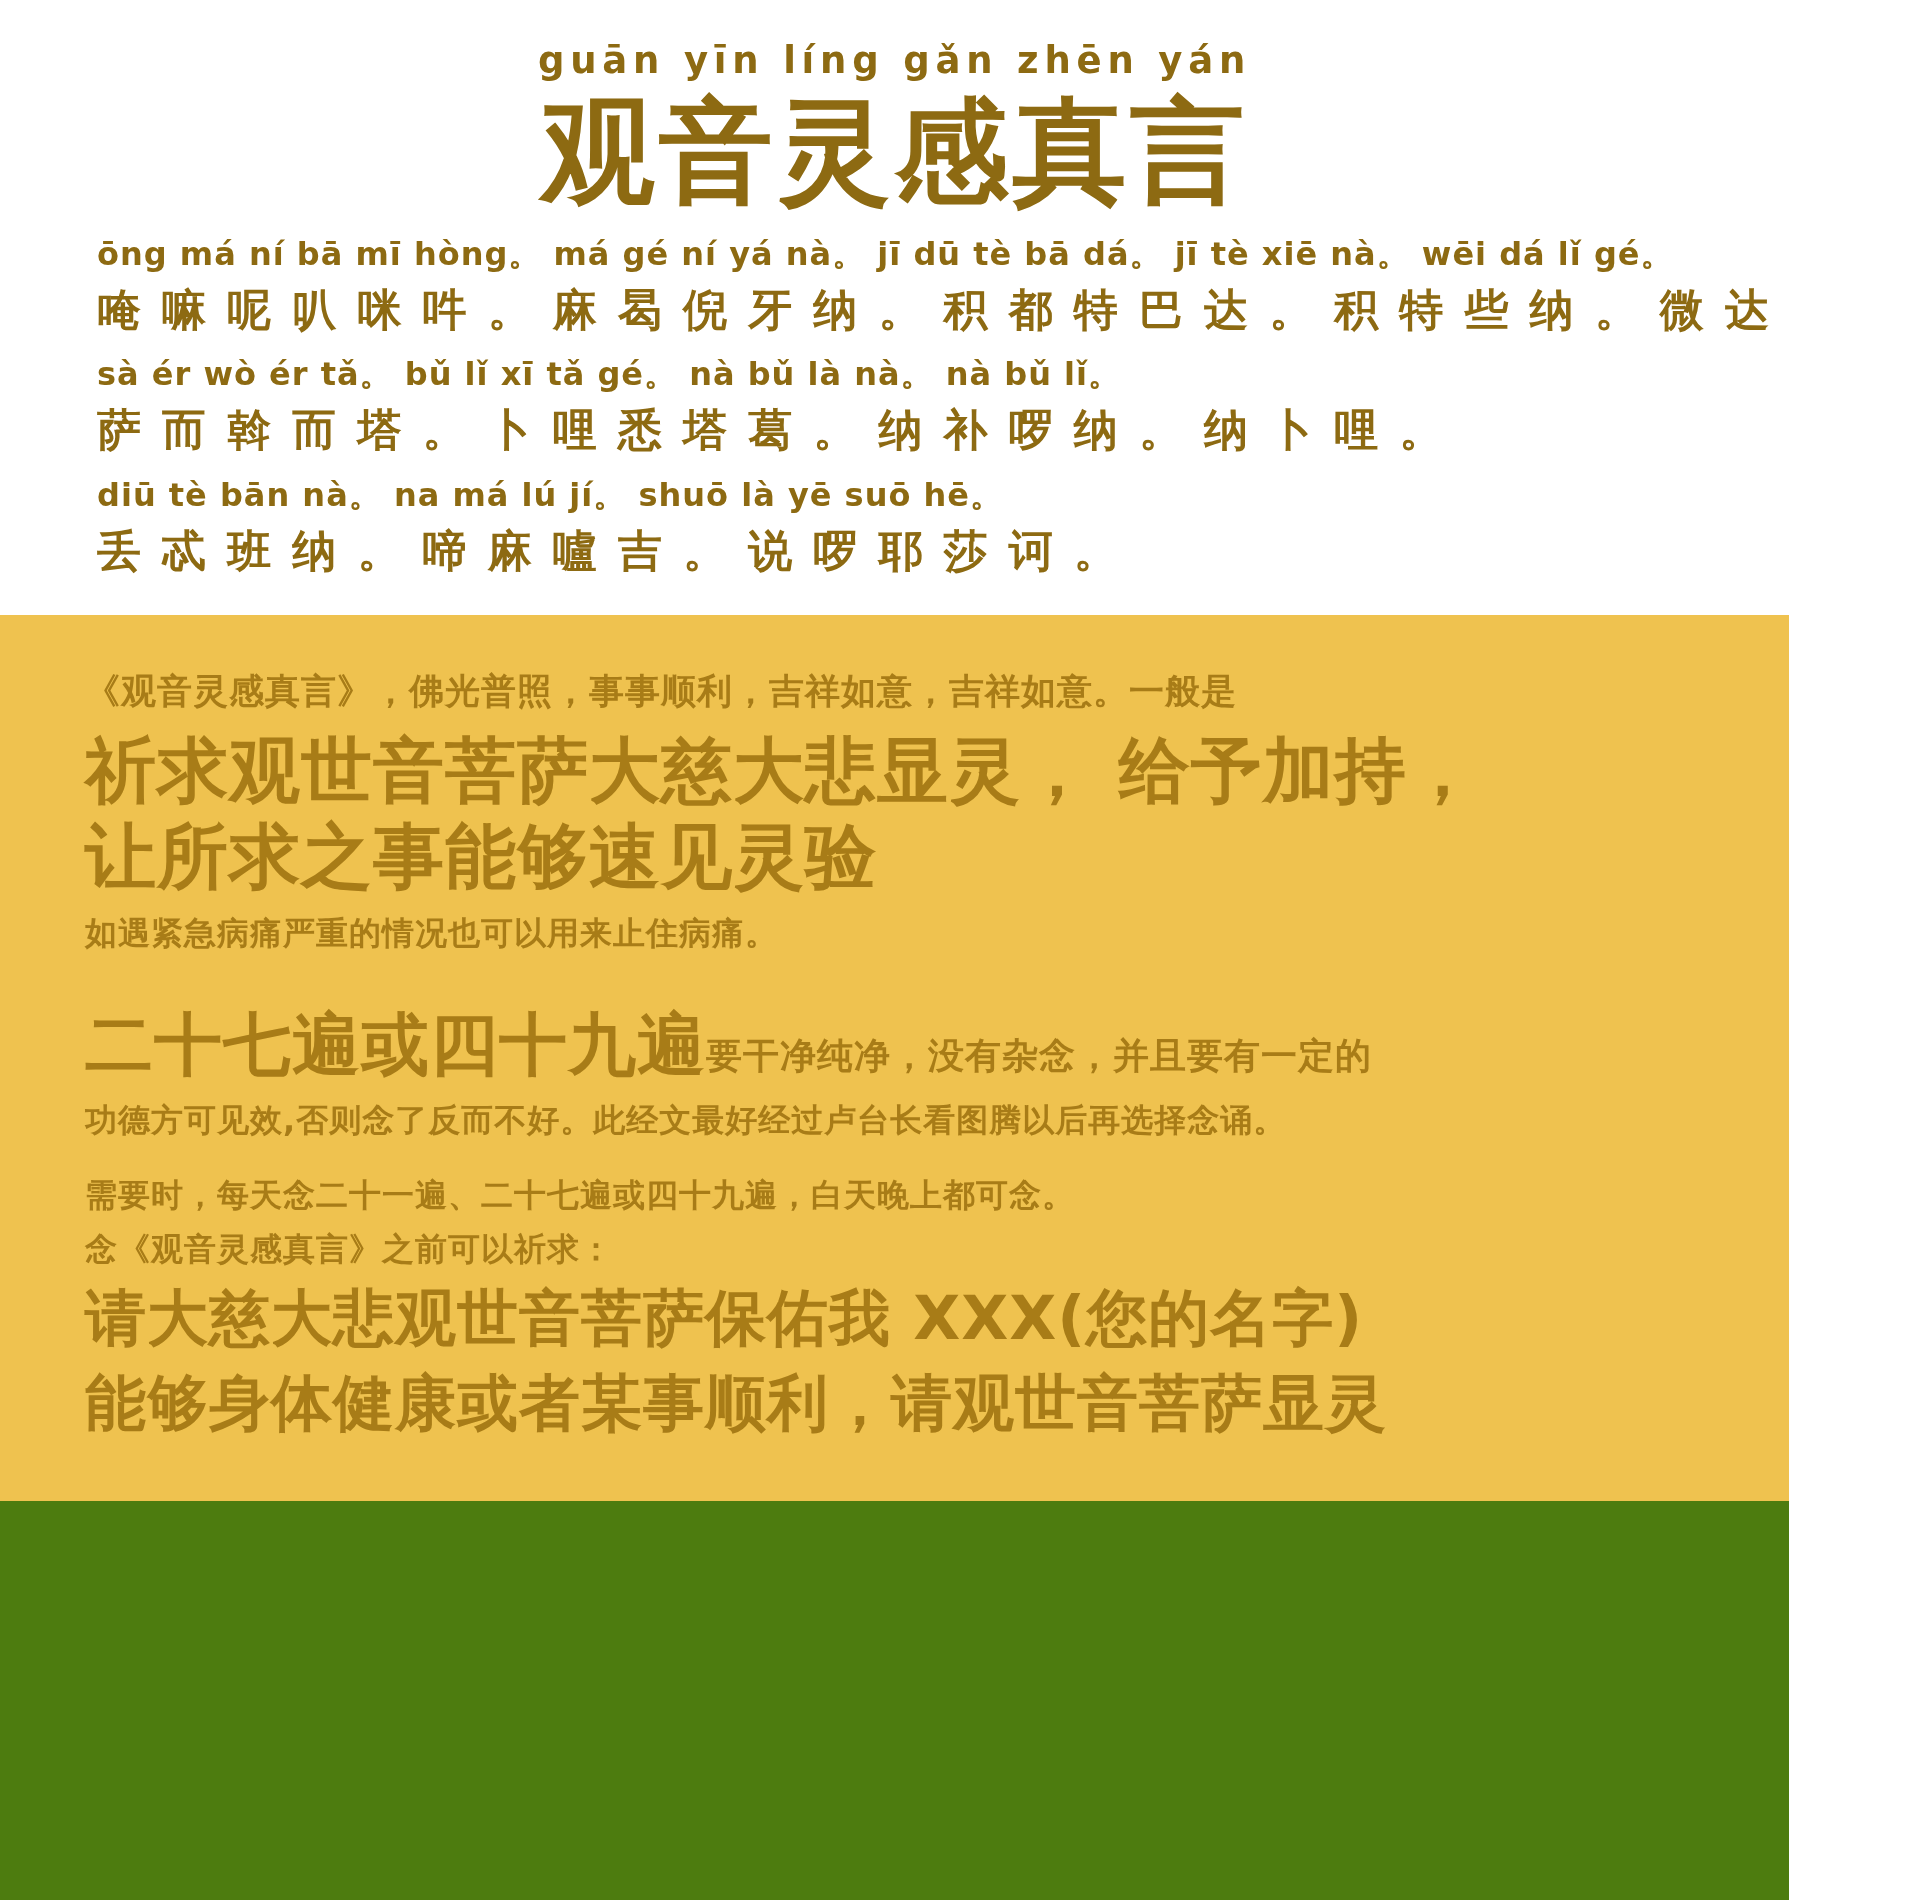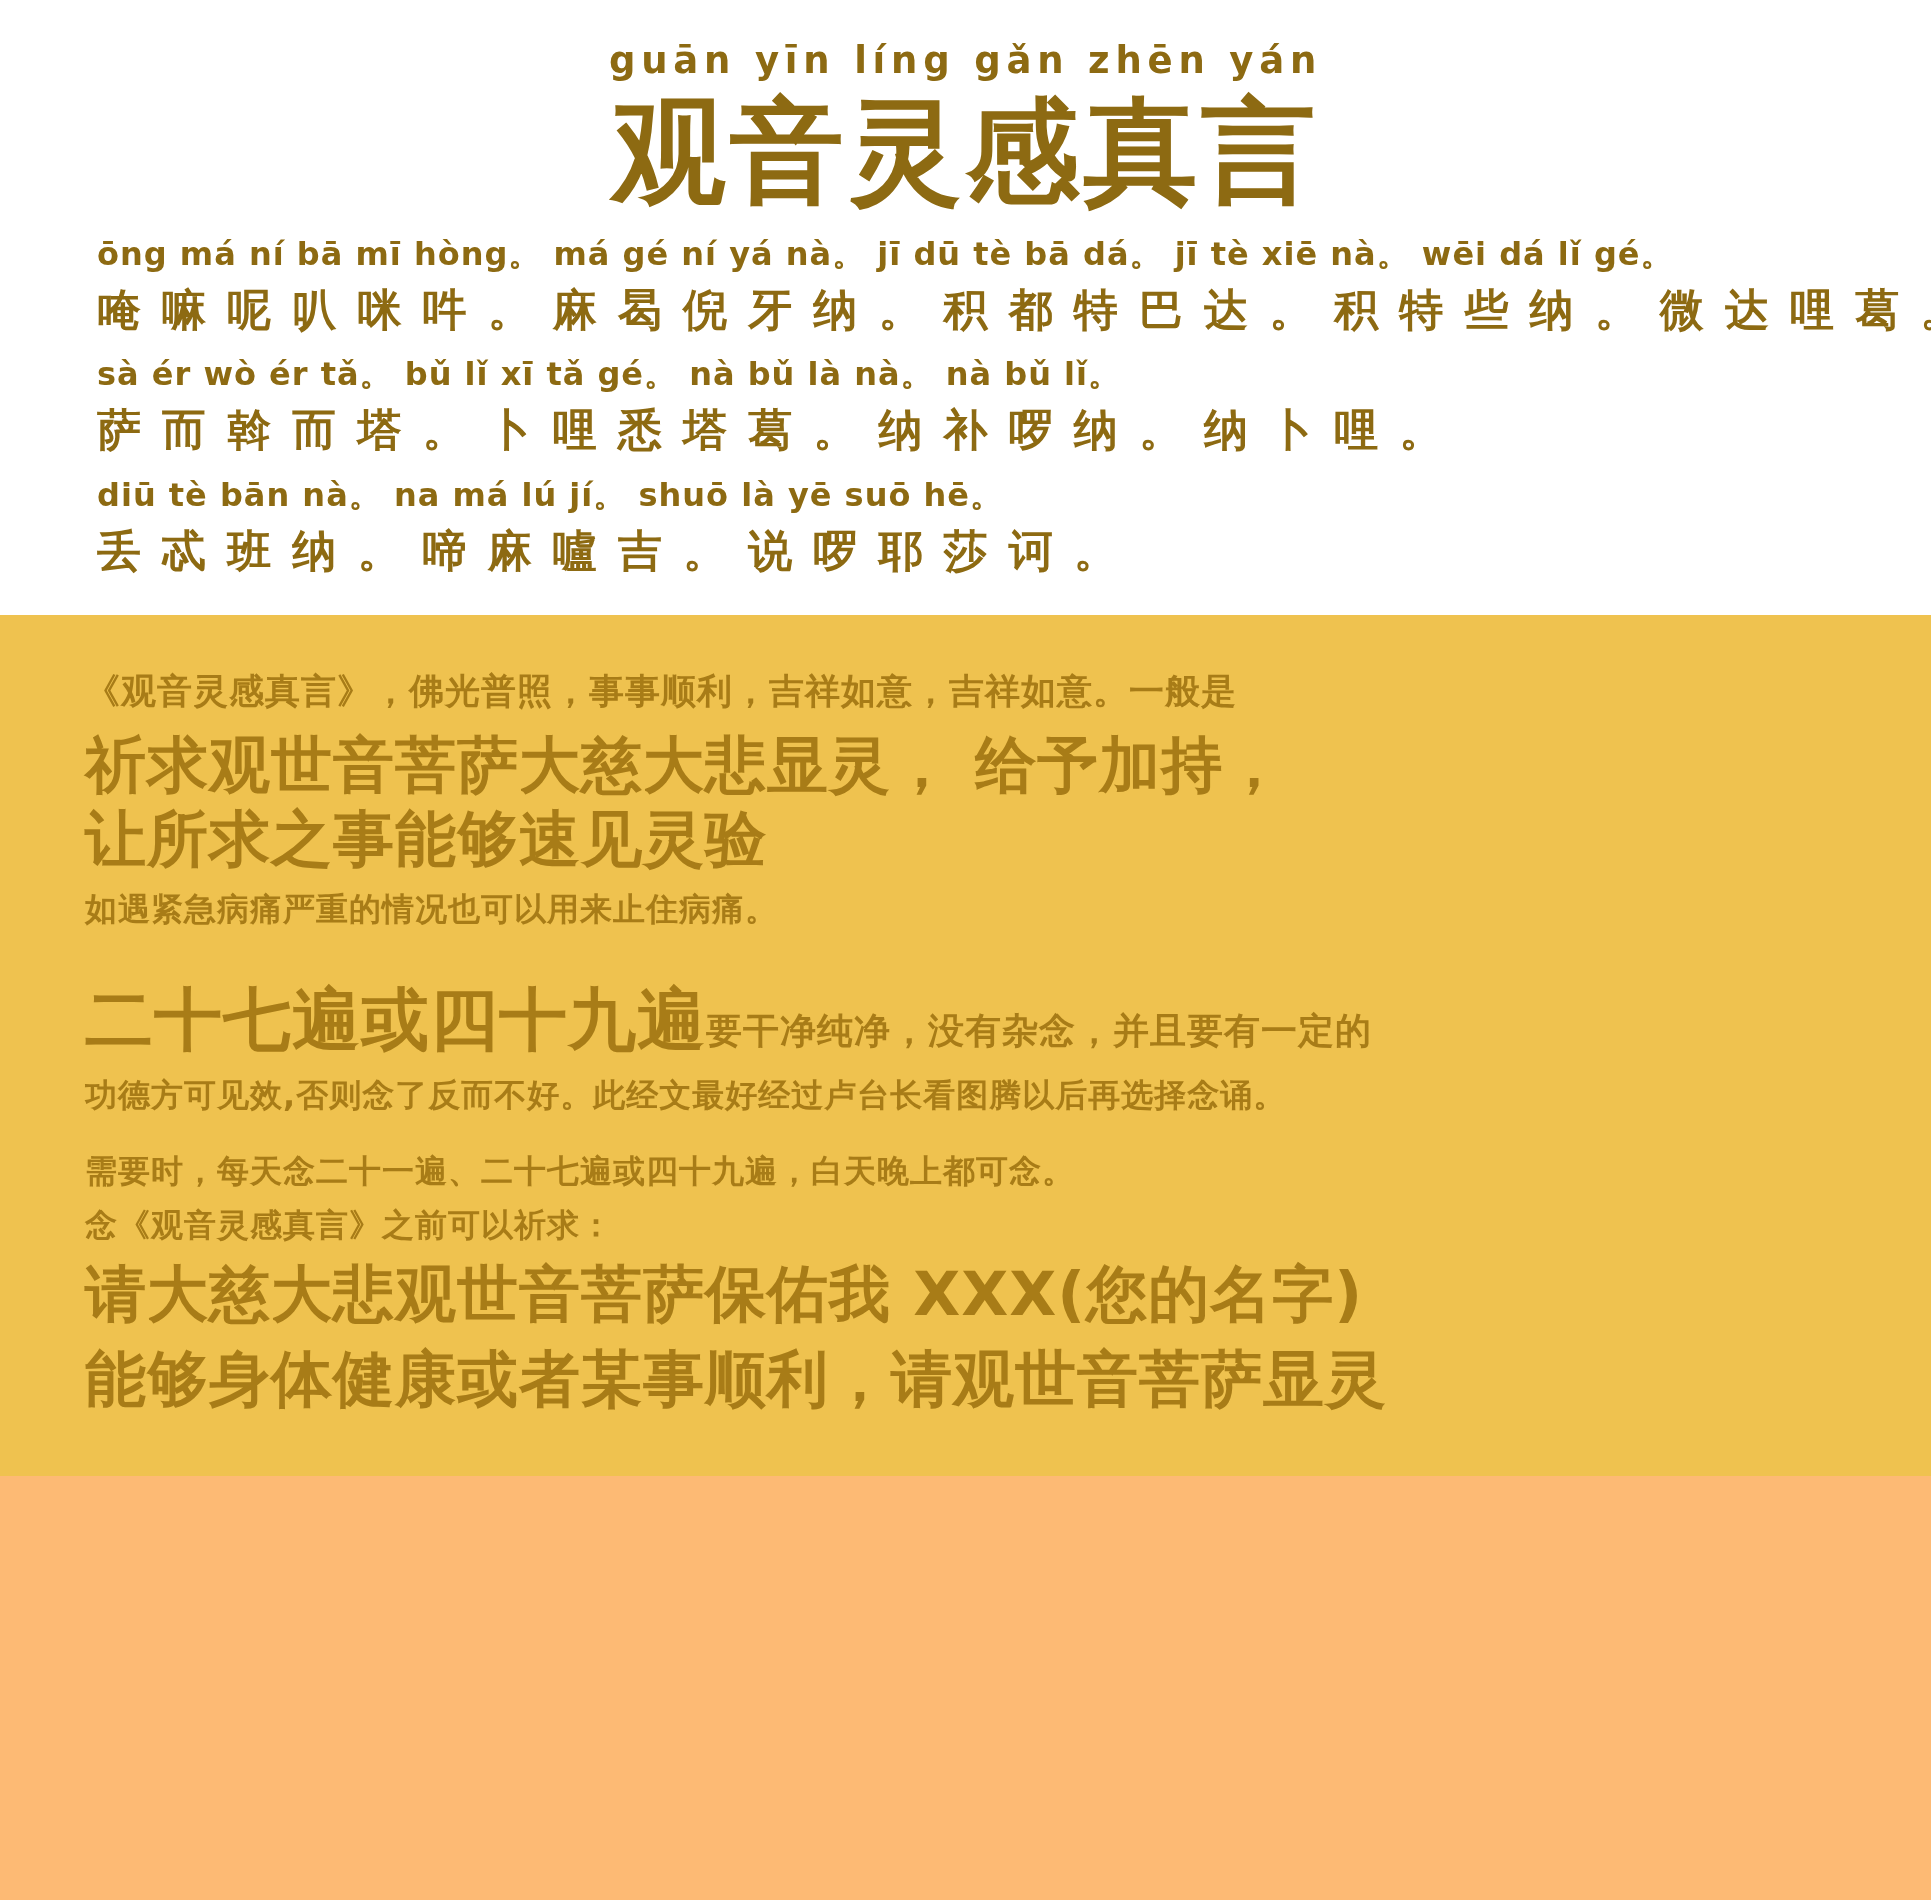--- a/index.html
+++ b/index.html
@@ -6,24 +6,24 @@
     margin: 0;
     padding: 0;
     background: #ffffff;
   }
   body {
     width: 1931px;
     font-family: "DejaVu Sans", "Liberation Sans", sans-serif;
     color: #9a7217;
   }
   .page {
-    width: 1931px;
+    width: 1789px;
     min-height: 1900px;
     position: relative;
-    background: #fdba74;
+    background: #4d7c0f;
     overflow: hidden;
   }
 
   
   .top {
     background: #ffffff;
     padding: 39px 0 29px 0;
   }
   .pinyin-title {
     text-align: center;
@@ -71,21 +71,21 @@
   }
   .b-small {
     font-size: 35px;
     font-weight: bold;
     color: #a87c17;
     line-height: 1.5;
     letter-spacing: 1px;
     margin: 0 0 9.7px 0;
   }
   .b-huge {
-    font-size: 61px;
+    font-size: 71px;
     font-weight: bold;
     color: #a87c17;
     line-height: 1.22;
     letter-spacing: 1px;
     margin: 0;
   }
   .b-note {
     font-size: 32px;
     font-weight: bold;
     color: #a87c17;

